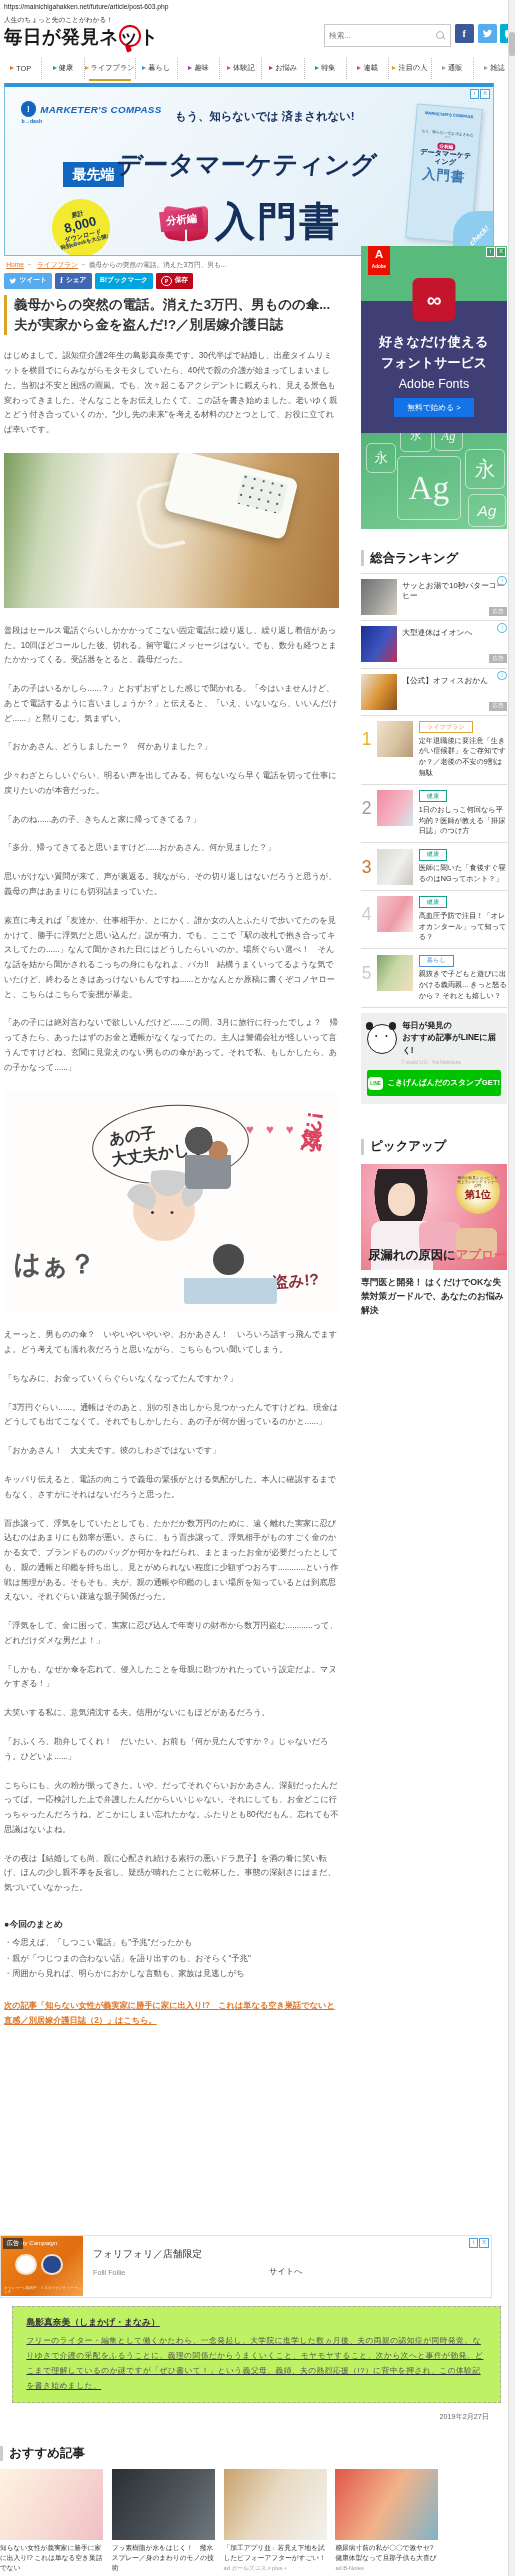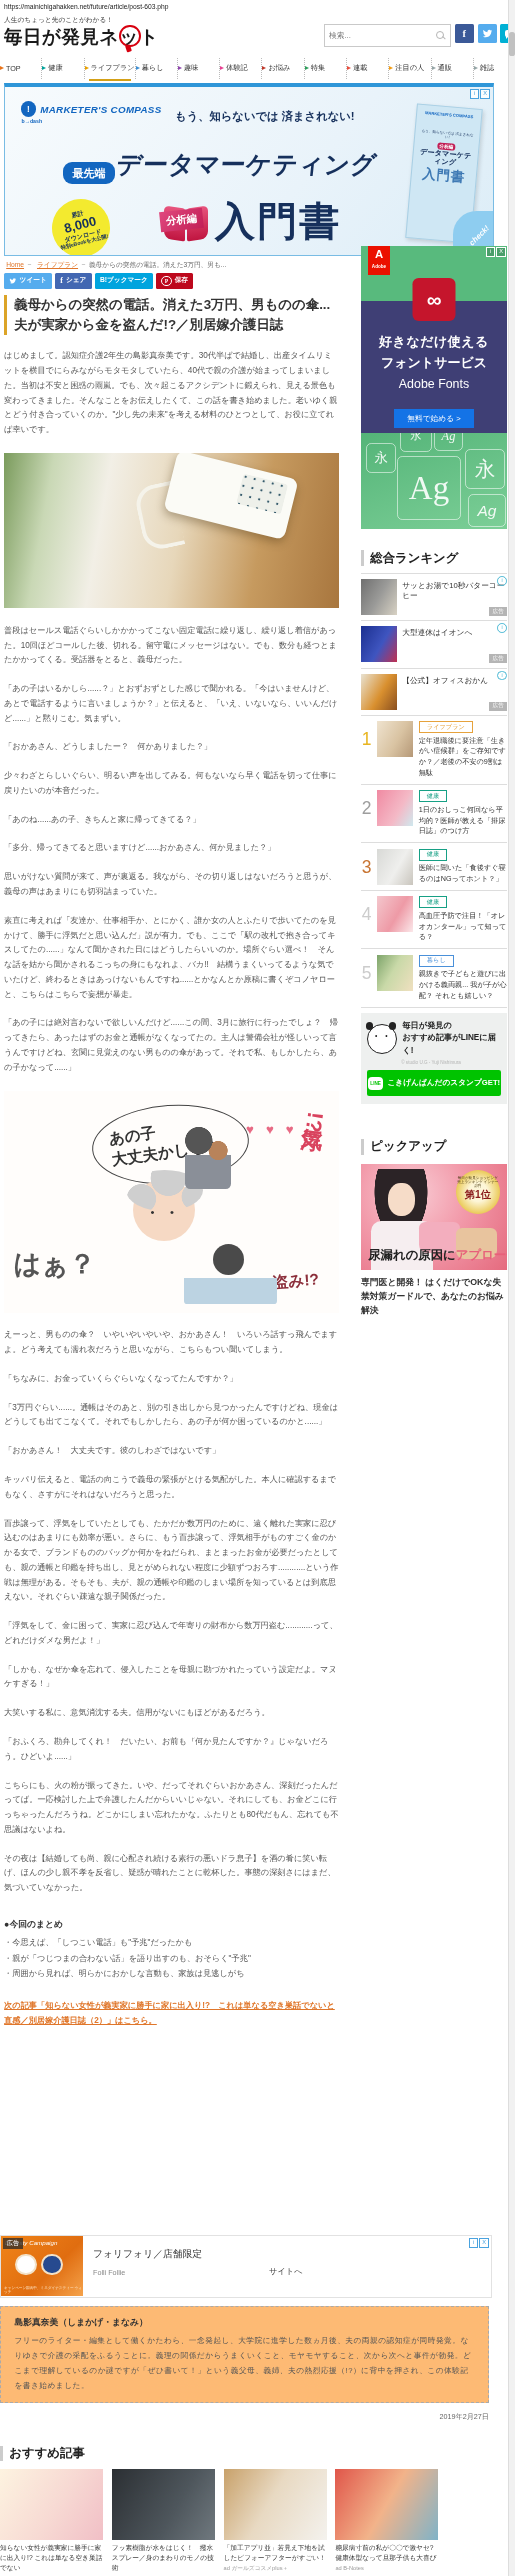--- a/index.html
+++ b/index.html
@@ -19,32 +19,32 @@
   .mag::before{content:"";position:absolute;left:1px;top:1px;width:6.2px;height:6.2px;border:1px solid #b5b5b5;border-radius:50%;}
   .mag::after{content:"";position:absolute;left:7.7px;top:7.7px;width:3.6px;height:1px;background:#b5b5b5;transform:rotate(45deg);}
   .social{top:24px;width:18.5px;height:18.5px;border-radius:1.5px;color:#fff;display:flex;align-items:center;justify-content:center;font-weight:bold;font-size:10.3px;}
   .soc-f{left:455px;background:#3b5998;font-family:"Liberation Serif",serif;}
   .soc-t{left:478px;background:#55acee;}
   .soc-l{left:500px;background:#00b0d4;}
   .bubble{width:9.3px;height:7.2px;background:#fff;border-radius:2.1px;position:relative;}
   .bubble::after{content:"";position:absolute;left:1.5px;bottom:-2.1px;border:2.1px solid transparent;border-top-color:#fff;border-left-color:#fff;}
   
   .nav{left:0;top:58px;width:515px;height:20.6px;display:flex;}
-  .nav-item{flex:1;display:flex;align-items:center;font-size:7.2px;color:#333;border-right:0.5px dotted #bbb;gap:2px;white-space:nowrap;position:relative;cursor:pointer;}
+  .nav-item{flex:1;display:flex;align-items:center;justify-content:center;font-size:7.2px;color:#333;border-right:0.5px dotted #bbb;gap:2px;white-space:nowrap;position:relative;cursor:pointer;}
   .nav-item:last-child{border-right:none;}
   .nav-item.active::after{content:"";position:absolute;left:4.1px;right:4.1px;bottom:-2.1px;height:1.5px;background:#d4a017;}
   .tri{width:0;height:0;border-top:2.6px solid transparent;border-bottom:2.6px solid transparent;border-left:4.1px solid #999;flex:0 0 auto;}
   
   .banner{left:4.1px;top:83px;width:488px;height:168px;border:1px solid #79bce4;border-top:4.1px solid #2f96d8;background:linear-gradient(130deg,#f7fbfd 0%,#e9f3fa 60%,#dcedf7 100%);overflow:hidden;}
   .banner .mc-logo{position:absolute;left:15.5px;top:14.4px;display:flex;align-items:center;gap:4.1px;}
   .mc-badge{width:15.5px;height:15.5px;border-radius:50%;background:#1266c0;color:#fff;font-weight:bold;display:flex;align-items:center;justify-content:center;}
   .mc-name{color:#1266c0;font-weight:bold;font-size:9.8px;font-style:italic;letter-spacing:0.3px;}
   .mc-sub{position:absolute;left:16.5px;top:31px;font-size:5.2px;color:#1266c0;font-weight:bold;}
   .bn-headline{position:absolute;left:170px;top:21.6px;font-size:11.3px;font-weight:bold;color:#16305c;}
-  .bn-pill{position:absolute;left:58px;top:75px;background:#1266c0;color:#fff;font-weight:bold;font-size:11px;padding:3.6px 9.3px;border-radius:9px;font-family:Liberation Serif, serif;}
+  .bn-pill{position:absolute;left:58px;top:75px;background:#1266c0;color:#fff;font-weight:bold;font-size:14px;padding:3.6px 9.3px;border-radius:0;font-family:Liberation Serif, serif;}
   .bn-title{position:absolute;left:112px;top:61px;font-size:25px;font-weight:900;color:#16305c;transform:skewX(-6deg);letter-spacing:0.5px;}
   .bn-circle{position:absolute;left:47px;top:112px;width:58px;height:58px;border-radius:50%;background:#f3ea2f;transform:rotate(-14deg);display:flex;flex-direction:column;align-items:center;justify-content:center;color:#16305c;text-align:center;line-height:1.15;}
   .bn-circle .c1{font-size:6.2px;font-weight:bold;}
   .bn-circle .c2{font-size:13px;font-weight:900;}
   .bn-circle .c3{font-size:5.2px;font-weight:bold;}
   .bn-book{position:absolute;left:159px;top:117px;width:43px;height:40px;}
   .bn-book::before,.bn-book::after{content:"";position:absolute;top:3.1px;width:20.6px;height:33px;background:linear-gradient(180deg,#e8557e,#c01540);}
   .bn-book::before{left:0;border-radius:5.2px 2.1px 2.1px 7.2px;transform:skewY(8deg);}
   .bn-book::after{right:0;border-radius:2.1px 5.2px 7.2px 2.1px;transform:skewY(-8deg);}
   .bn-ribbon{position:absolute;left:155px;top:123px;background:linear-gradient(135deg,#e0487e,#c21f56);color:#fff;font-weight:bold;font-size:10.3px;padding:3.1px 6.2px;transform:rotate(-6deg);z-index:2;}
@@ -105,21 +105,21 @@
   .folli .img .w1,.folli .img .w2{position:absolute;top:17.5px;width:17.5px;height:17.5px;border-radius:50%;border:2.1px solid #f3e2c8;background:#fff;}
   .folli .img .w1{left:14.4px;}
   .folli .img .w2{left:40px;background:#274a8f;}
   .folli .img .cap{position:absolute;left:3.1px;bottom:2.1px;font-size:3.6px;color:#ffe9cc;}
   .ad-tag{position:absolute;left:2.1px;top:2.1px;background:rgba(40,40,40,.75);color:#fff;font-size:6.2px;padding:1px 3.6px;z-index:3;}
   .folli .tt{position:absolute;left:92px;top:12.4px;font-size:9.8px;color:#333;}
   .folli .nm{position:absolute;left:92px;top:32px;font-size:7.2px;color:#888;}
   .folli .go{position:absolute;left:268px;top:30px;font-size:8.2px;color:#444;cursor:pointer;}
   .folli .ad-ctl{right:2.1px;top:2.1px;}
   
-  .author-box{left:0;top:2306px;width:489px;border:0.5px dashed #aaa;padding:8.2px 13.4px;box-sizing:border-box;background:#fdba74;}
+  .author-box{left:12px;top:2306px;width:489px;border:0.5px dashed #aaa;padding:8.2px 13.4px;box-sizing:border-box;background:#bef264;text-decoration:underline;}
   .author-name{font-size:8.8px;font-weight:bold;color:#333;margin:2.1px 0 4.1px;}
   .author-bio{font-size:7.7px;line-height:1.95;color:#555;letter-spacing:0.5px;}
   .pub-date{left:0;top:2412px;width:489px;text-align:right;font-size:7.2px;color:#666;}
   
   .sec-head{display:flex;align-items:center;gap:6.2px;font-size:12.4px;font-weight:bold;color:#222;}
   .sec-head::before{content:"";width:3.1px;height:15.5px;background:#ccc;}
   
   .reco{left:0;top:2445px;width:515px;}
   .reco-grid{display:grid;grid-template-columns:repeat(4,103px);column-gap:8.8px;margin-top:7.2px;}
   .reco-card{position:relative;cursor:pointer;}
@@ -147,21 +147,21 @@
   .adobe .top{height:55px;background:#58ba7d;position:relative;}
   .adobe .alogo{position:absolute;left:7.2px;top:0;width:21.6px;height:29px;background:#eb1000;color:#fff;text-align:center;}
   .adobe .alogo .aA{font-size:11.3px;font-weight:bold;line-height:17.5px;}
   .adobe .alogo .aW{font-size:4.6px;font-weight:bold;}
   .adobe .mid{height:132px;background:#3f3f75;position:relative;text-align:center;}
   .adobe .cc{position:absolute;left:50%;top:-23px;transform:translateX(-50%);width:43px;height:43px;background:#c5152c;border-radius:6.2px;display:flex;align-items:center;justify-content:center;}
   .adobe .cc span{color:#fff;font-size:20.6px;font-weight:bold;font-style:italic;}
   .adobe .h1{padding-top:32px;color:#fff;font-size:13px;font-weight:bold;letter-spacing:0.5px;}
   .adobe .h2{color:#fff;font-size:13px;font-weight:bold;margin-top:3.1px;}
   .adobe .h3{color:#fff;font-size:12.4px;margin-top:5.2px;font-weight:300;}
-  .adobe .btn{display:inline-block;margin-top:18px;background:#1473e6;color:#fff;font-size:7.7px;padding:4.6px 13.4px;}
+  .adobe .btn{display:inline-block;margin-top:7px;background:#1473e6;color:#fff;font-size:7.7px;padding:4.6px 13.4px;}
   .adobe .pat{height:96px;background:linear-gradient(160deg,#54b478,#7ccf97);position:relative;overflow:hidden;}
   .tile{position:absolute;border:1px solid rgba(255,255,255,.55);border-radius:5.2px;color:rgba(255,255,255,.9);display:flex;align-items:center;justify-content:center;}
   .adobe .ad-ctl{right:1px;top:1px;}
   .adobe .ad-ctl span{border-color:#fff;color:#fff;background:rgba(0,0,0,.15);}
   
   .rank-head{margin-top:20.6px;}
   .rank-list{margin-top:6.2px;border-bottom:0.5px solid #ddd;}
   .rk-item{position:relative;display:flex;gap:5.2px;padding:5.2px 0;border-top:0.5px solid #ddd;cursor:pointer;}
   .rk-item .thumb{flex:0 0 36px;width:36px;height:36px;}
   .rk-num{flex:0 0 11.3px;font-size:17.5px;color:#ccc;line-height:36px;text-align:center;}
@@ -550,21 +550,21 @@
             
           </div>
 
         </div>
 
         <div class="rk-item">
           <div class="rk-num">5</div>
           <div class="thumb th-family"></div>
           <div class="rk-body">
             <span class="rk-tag tag-blue">暮らし</span>
-            <div class="rk-title">親抜きで子どもと遊びに出かける義両親... 我が子が心配？ それとも嬉しい？</div>
+            <div class="rk-title">親抜きで子どもと遊びに出かける義両親... きっと怒るから？ それとも嬉しい？</div>
             
           </div>
 
         </div>
       </div>
 
     <div class="line-box">
       <div class="line-top">
         <div class="panda"></div>
         <div class="line-txt"><span>毎日が発見の</span><br><span>おすすめ記事がLINEに届く!</span></div>

